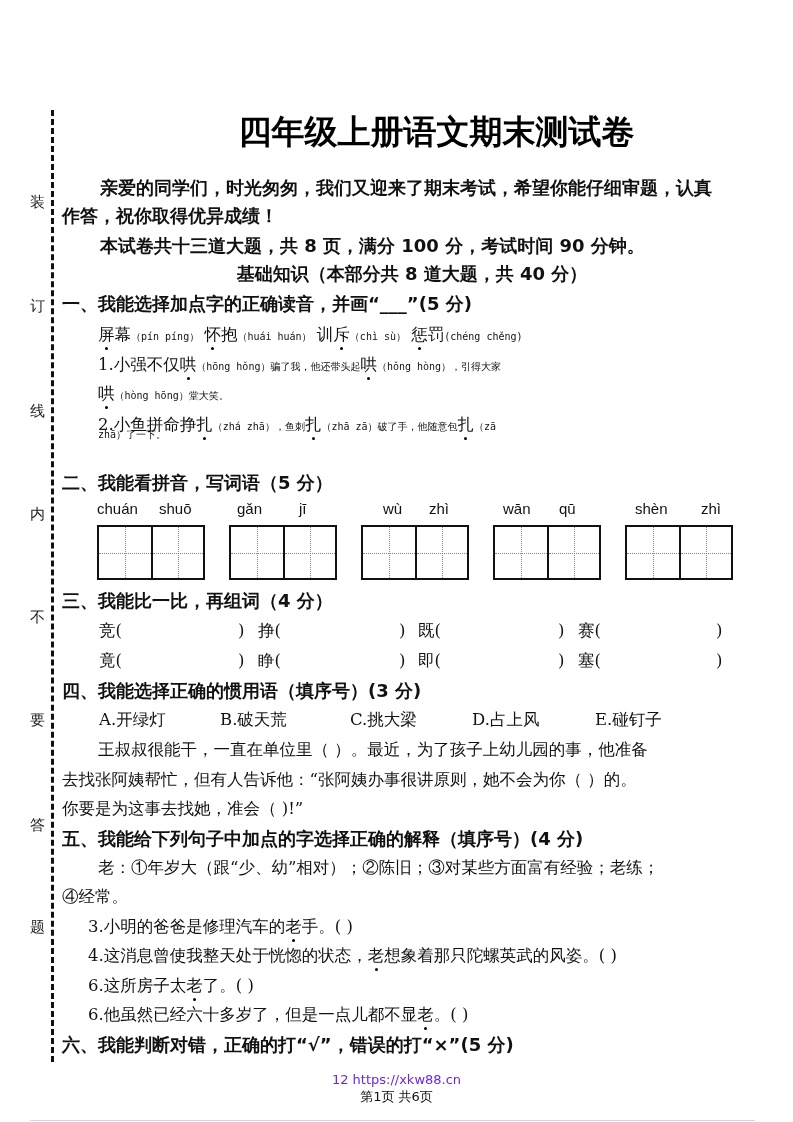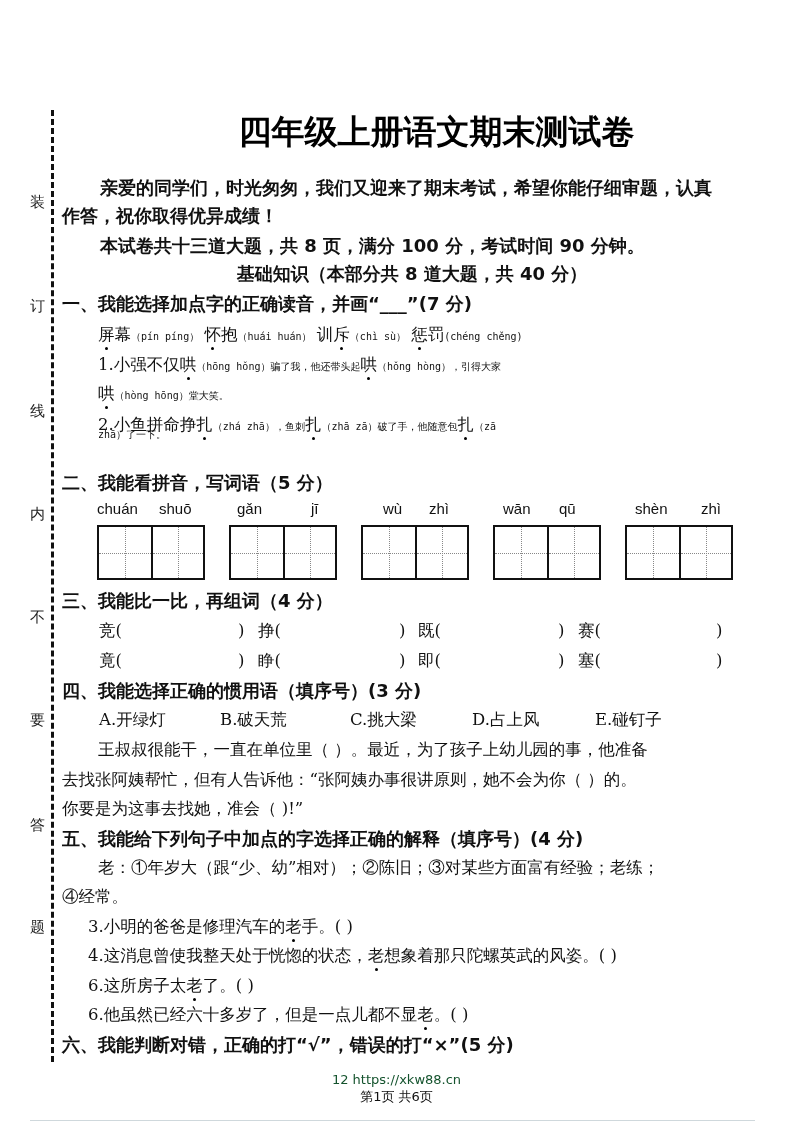--- a/index.html
+++ b/index.html
@@ -53,21 +53,21 @@
   .cell + .cell { border-left: 2px solid #111; }
   .cell::before {
     content: ""; position: absolute; left: 50%; top: 0; bottom: 0; border-left: 1px dotted #888;
   }
   .cell::after {
     content: ""; position: absolute; top: 50%; left: 0; right: 0; border-top: 1px dotted #888;
   }
 
   .footer-url {
     position: absolute; top: 1072px; left: 0; width: 793px; text-align: center;
-    font-size: 13px; color: #14532d; font-family: "DejaVu Sans", sans-serif;
+    font-size: 13px; color: #6d28d9; font-family: "DejaVu Sans", sans-serif;
   }
   .footer-page {
     position: absolute; top: 1088px; left: 0; width: 793px; text-align: center;
     font-size: 13px; color: #111; font-family: "DejaVu Sans", sans-serif;
   }
   .bottom-rule {
     position: absolute; left: 30px; width: 725px; top: 1120px; border-top: 1px solid #cfd8dc;
   }
 </style>
 </head>
@@ -83,21 +83,21 @@
 <span class="binding-char" style="top:816px">答</span>
 <span class="binding-char" style="top:918px">题</span>
 
 <div class="title">四年级上册语文期末测试卷</div>
 
 <div class="line bold ind1" style="top:178px">亲爱的同学们，时光匆匆，我们又迎来了期末考试，希望你能仔细审题，认真</div>
 <div class="line bold" style="top:206px">作答，祝你取得优异成绩！</div>
 <div class="line bold ind1" style="top:236px">本试卷共十三道大题，共 8 页，满分 100 分，考试时间 90 分钟。</div>
 <div class="line bold center" style="top:264px">基础知识（本部分共 8 道大题，共 40 分）</div>
 
-<div class="line bold" style="top:294px">一、我能选择加点字的正确读音，并画“___”(7 分)</div>
+<div class="line bold" style="top:294px">一、我能选择加点字的正确读音，并画“___”(5 分)</div>
 <div class="line ind2" style="top:325px">
   <span><span class="dot">屏</span><span>幕</span><span class="pinyin">（pín  píng）</span></span>
   <span><span class="dot">怀</span><span>抱</span><span class="pinyin">（huái  huán）</span></span>
   <span><span>训</span><span class="dot">斥</span><span class="pinyin">（chì  sù）</span></span>
   <span><span class="dot">惩</span><span>罚</span><span class="pinyin">(chéng  chěng)</span></span>
 </div>
 <div class="line ind2" style="top:355px">
   <span>1.小强不仅</span><span class="dot">哄</span><span class="pinyin">（hōng  hǒng）骗了我，他还带头起</span><span class="dot">哄</span><span class="pinyin">（hǒng  hòng），引得大家</span>
 </div>
 <div class="line ind2" style="top:384px">
@@ -115,21 +115,21 @@
 <div class="grid-group" style="left:97px">
   <span class="grid-pinyin" style="left:0">chuán</span>
   <span class="grid-pinyin" style="left:62px">shuō</span>
   <div class="grid-box" style="left:0">
       <div class="cell"></div>
       <div class="cell"></div>
     </div>
 </div>
 <div class="grid-group" style="left:229px">
   <span class="grid-pinyin" style="left:8px">gǎn</span>
-  <span class="grid-pinyin" style="left:82px">jī</span>
+  <span class="grid-pinyin" style="left:70px">jī</span>
   <div class="grid-box" style="left:0">
       <div class="cell"></div>
       <div class="cell"></div>
     </div>
 </div>
 <div class="grid-group" style="left:361px">
   <span class="grid-pinyin" style="left:22px">wù</span>
   <span class="grid-pinyin" style="left:68px">zhì</span>
   <div class="grid-box" style="left:0">
       <div class="cell"></div>

